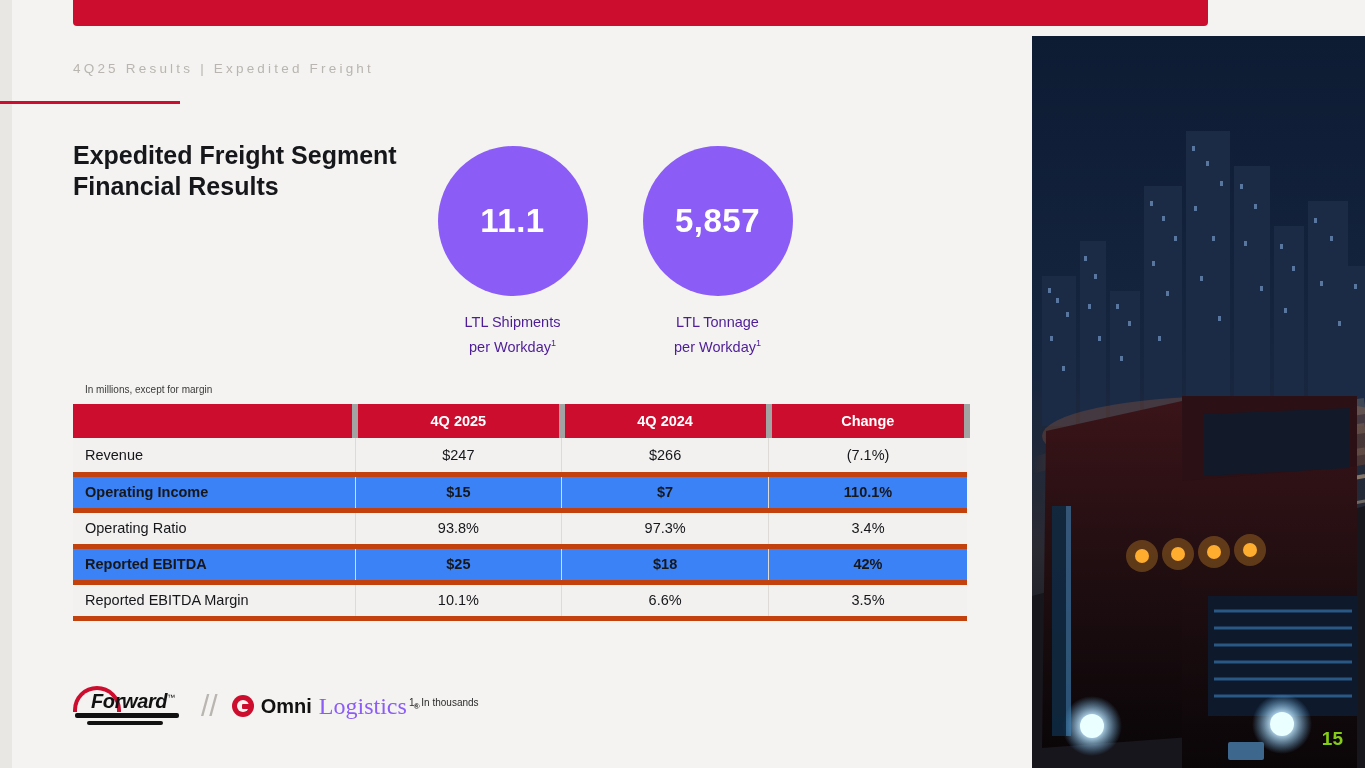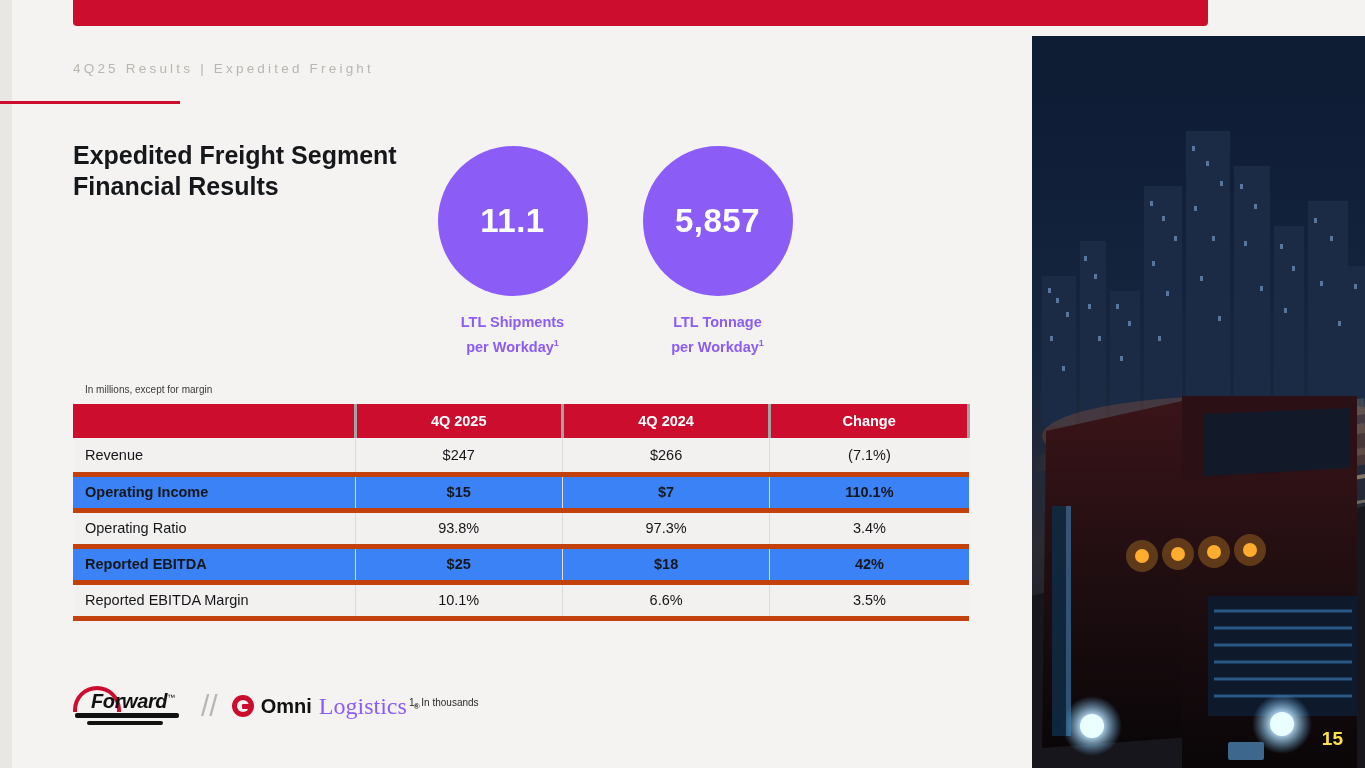--- a/index.html
+++ b/index.html
@@ -70,22 +70,22 @@
     background: #8b5cf6;
     color: #ffffff;
     display: flex; align-items: center; justify-content: center;
     font-size: 33px; font-weight: bold;
     letter-spacing: 0.5px;
   }
   .stat .caption {
     margin-top: 16px;
     font-size: 14.5px;
     line-height: 20.5px;
-    font-weight: bold;
-    color: #8b5cf6;
+    font-weight: normal;
+    color: #4c1d95;
   }
   .stat .caption sup { font-size: 9px; vertical-align: super; }
   
   .table-note {
     position: absolute;
     top: 384px; left: 85px;
     font-size: 10px;
     color: #3a3a3a;
   }
   table.fin {
@@ -96,21 +96,21 @@
     font-size: 14.5px;
     color: #16171a;
   }
   table.fin th {
     background: #cc0d2e;
     color: #ffffff;
     font-size: 14.5px;
     font-weight: bold;
     height: 34px;
     text-align: center;
-    border-right: 3px solid #a3a3a3;
+    border-right: 6px solid #a3a3a3;
   }
   table.fin th.label-col { width: 282px; }
   table.fin td {
     height: 36px;
     text-align: center;
     border-bottom: 5px solid #c2410c;
     border-right: 1px solid #dedbd7;
   }
   table.fin td.label {
     text-align: left;
@@ -190,21 +190,21 @@
   .photo {
     position: absolute;
     top: 36px; right: 0;
     width: 333px; height: 732px;
     overflow: hidden;
     background: #0a1020;
   }
   .page-num {
     position: absolute;
     right: 22px; bottom: 18px;
-    color: #fde047;
+    color: #84cc16;
     font-size: 19px;
     font-weight: bold;
     z-index: 5;
   }
 </style>
 </head>
 <body>
 
 <div class="slide">
 

